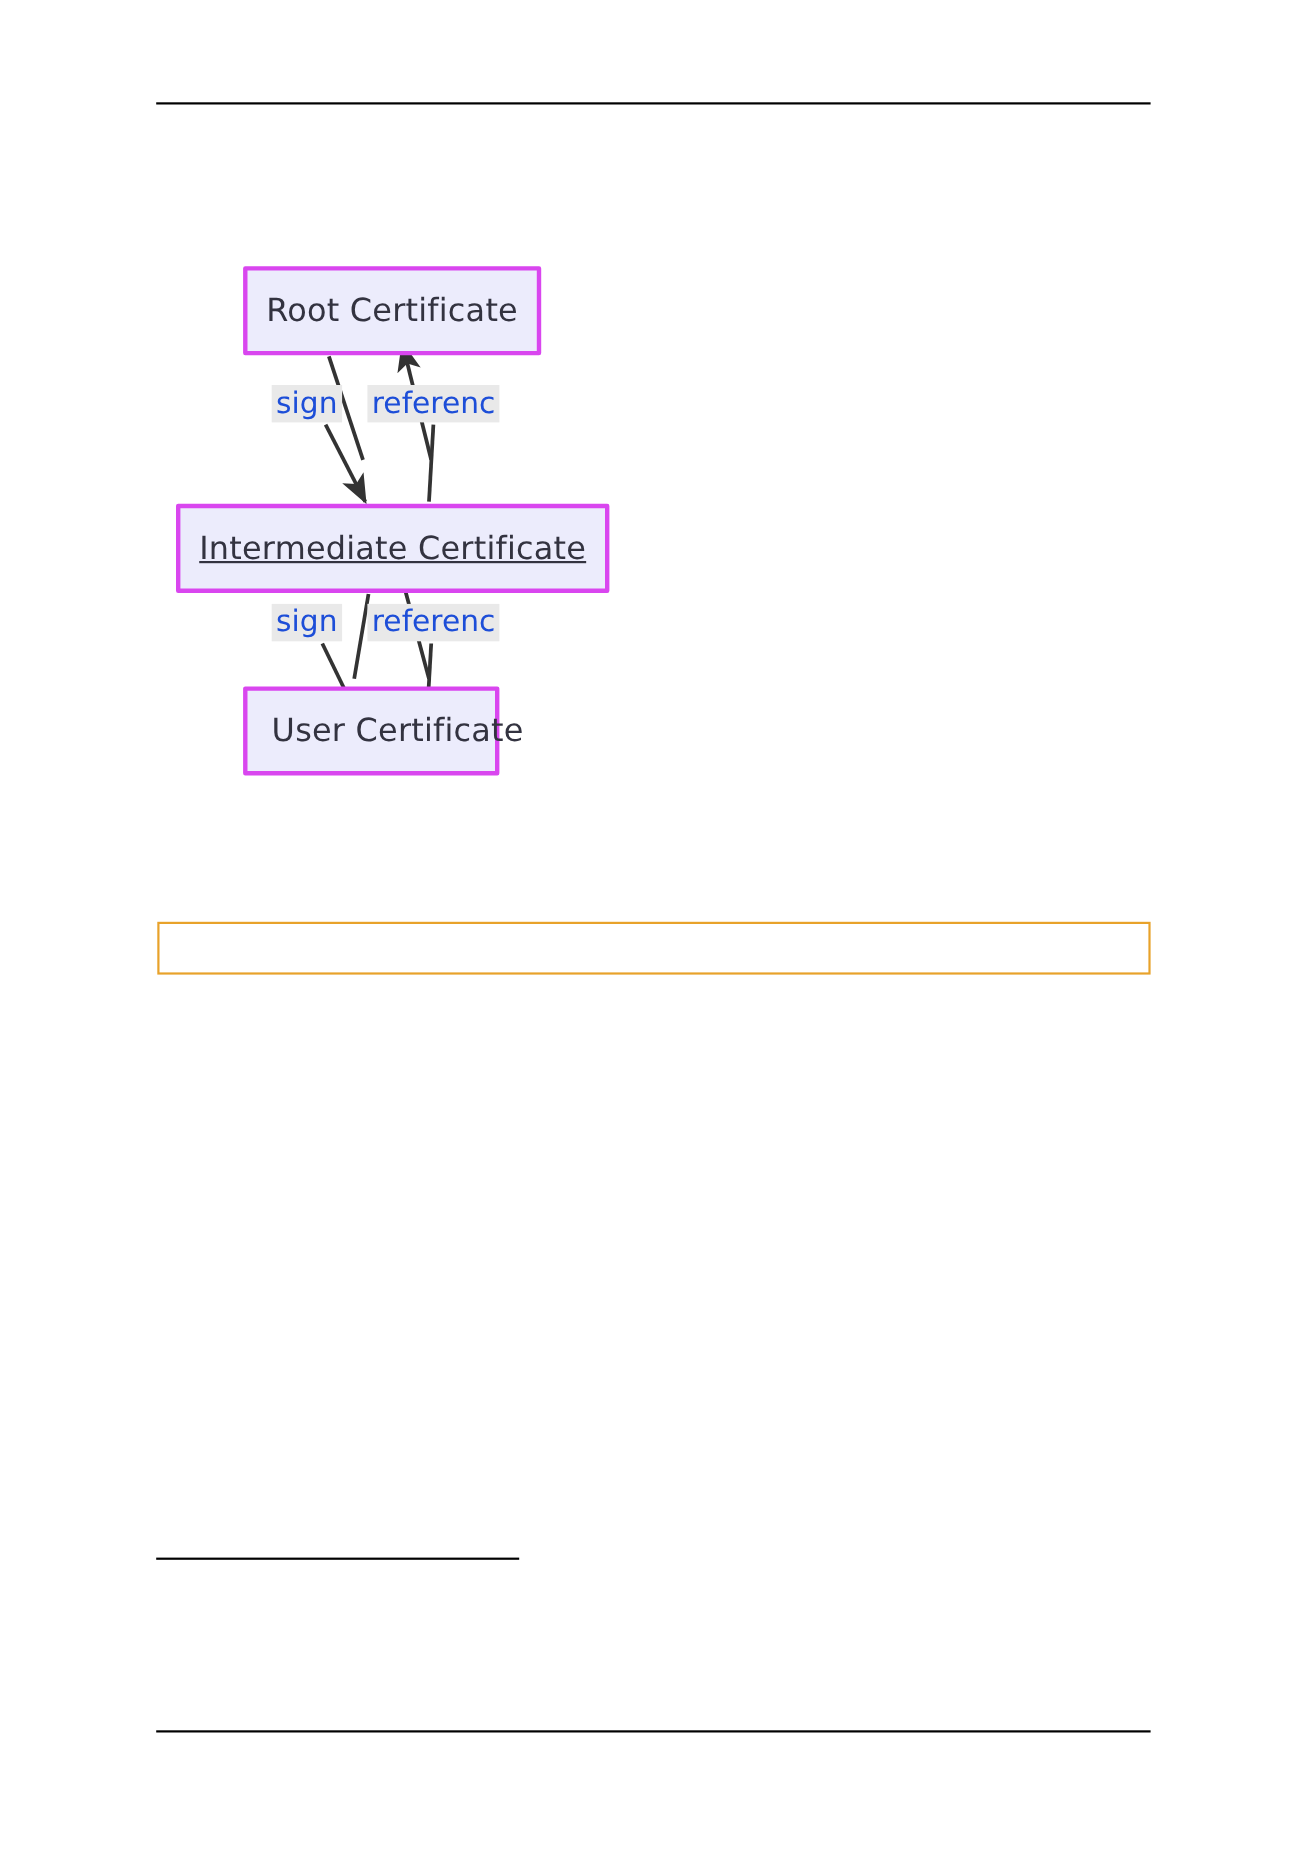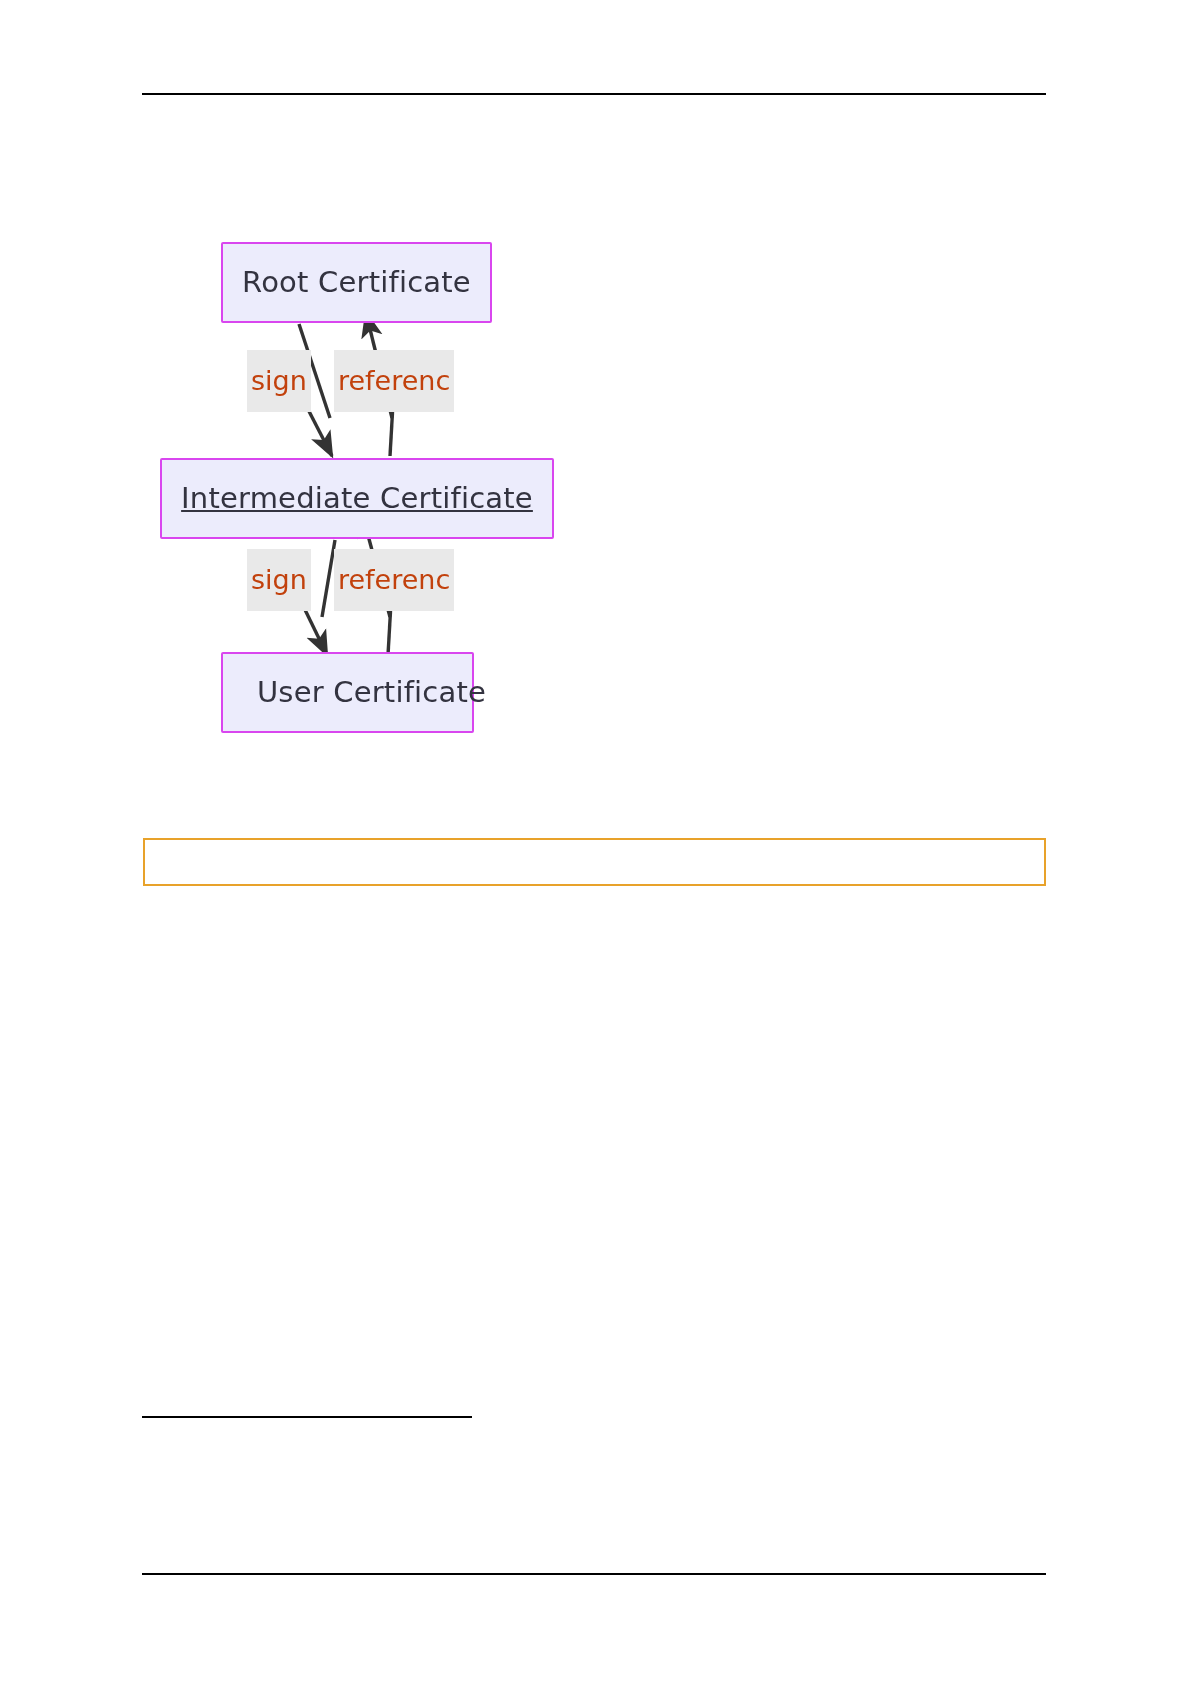--- a/index.html
+++ b/index.html
@@ -43,42 +43,42 @@
     left: 0;
     top: 0;
     width: 1191px;
     height: 760px;
   }
 
   .node {
     position: absolute;
     box-sizing: border-box;
     background: #ececfc;
-    border: 2px solid #d946ef;
+    border: 4px solid #d946ef;
     border-radius: 2px;
     display: flex;
     align-items: center;
     justify-content: center;
     color: #333340;
     font-size: 29px;
     letter-spacing: 0.2px;
     line-height: 1;
     white-space: nowrap;
   }
   .node-root         { left: 221px; top: 242px; width: 271px; height: 81px; }
   .node-intermediate { left: 160px; top: 458px; width: 394px; height: 81px; text-decoration: underline; }
-  .node-user         { left: 221px; top: 652px; width: 253px; height: 81px; padding-left: 48px; }
+  .node-user         { left: 221px; top: 624px; width: 233px; height: 81px; padding-left: 48px; }
 
   .edge-label {
     position: absolute;
     background: #e9e9e9;
-    color: #c2410c;
+    color: #1d4ed8;
     font-size: 27px;
     line-height: 1.12;
-    padding: 16px 4px;
+    padding: 2px 4px;
     white-space: nowrap;
   }
   .lbl-sign-1  { left: 247px; top: 350px; }
   .lbl-ref-1   { left: 334px; top: 350px; }
   .lbl-sign-2  { left: 247px; top: 549px; }
   .lbl-ref-2   { left: 334px; top: 549px; }
 
   
   .callout {
     position: absolute;

